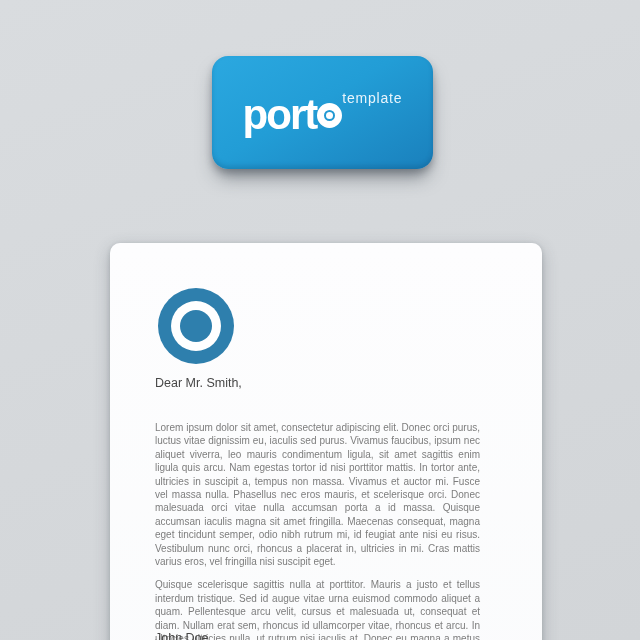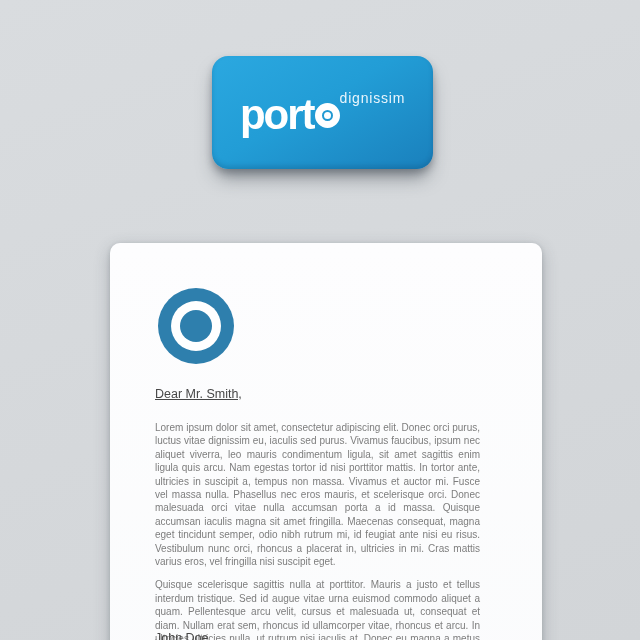--- a/index.html
+++ b/index.html
@@ -116,24 +116,23 @@
   }
   .ring-core {
     width: 32px;
     height: 32px;
     border-radius: 50%;
     background: #2e7fad;
   }
   .greeting {
     position: absolute;
     left: 45px;
-    top: 144px;
+    top: 133px;
     font-size: 12.5px;
     color: #474747;
-    text-decoration: underline;
   }
   .letter-body {
     position: absolute;
     left: 45px;
     top: 178px;
     width: 325px;
   }
   .letter-body p {
     margin: 0 0 10px 0;
     font-size: 10px;
@@ -155,21 +154,21 @@
 <div class="stage">
 
   <div class="card">
     <div class="card-logo">
       <div class="wordmark">
         <span class="wm-text">port</span>
         <span class="wm-o">
           <span class="wm-dot"></span>
         </span>
       </div>
-      <div class="card-sub">dignissim</div>
+      <div class="card-sub">template</div>
     </div>
   </div>
 
   <div class="page">
     <div class="page-logo">
       <div class="ring-white">
         <div class="ring-core"></div>
       </div>
     </div>
 

